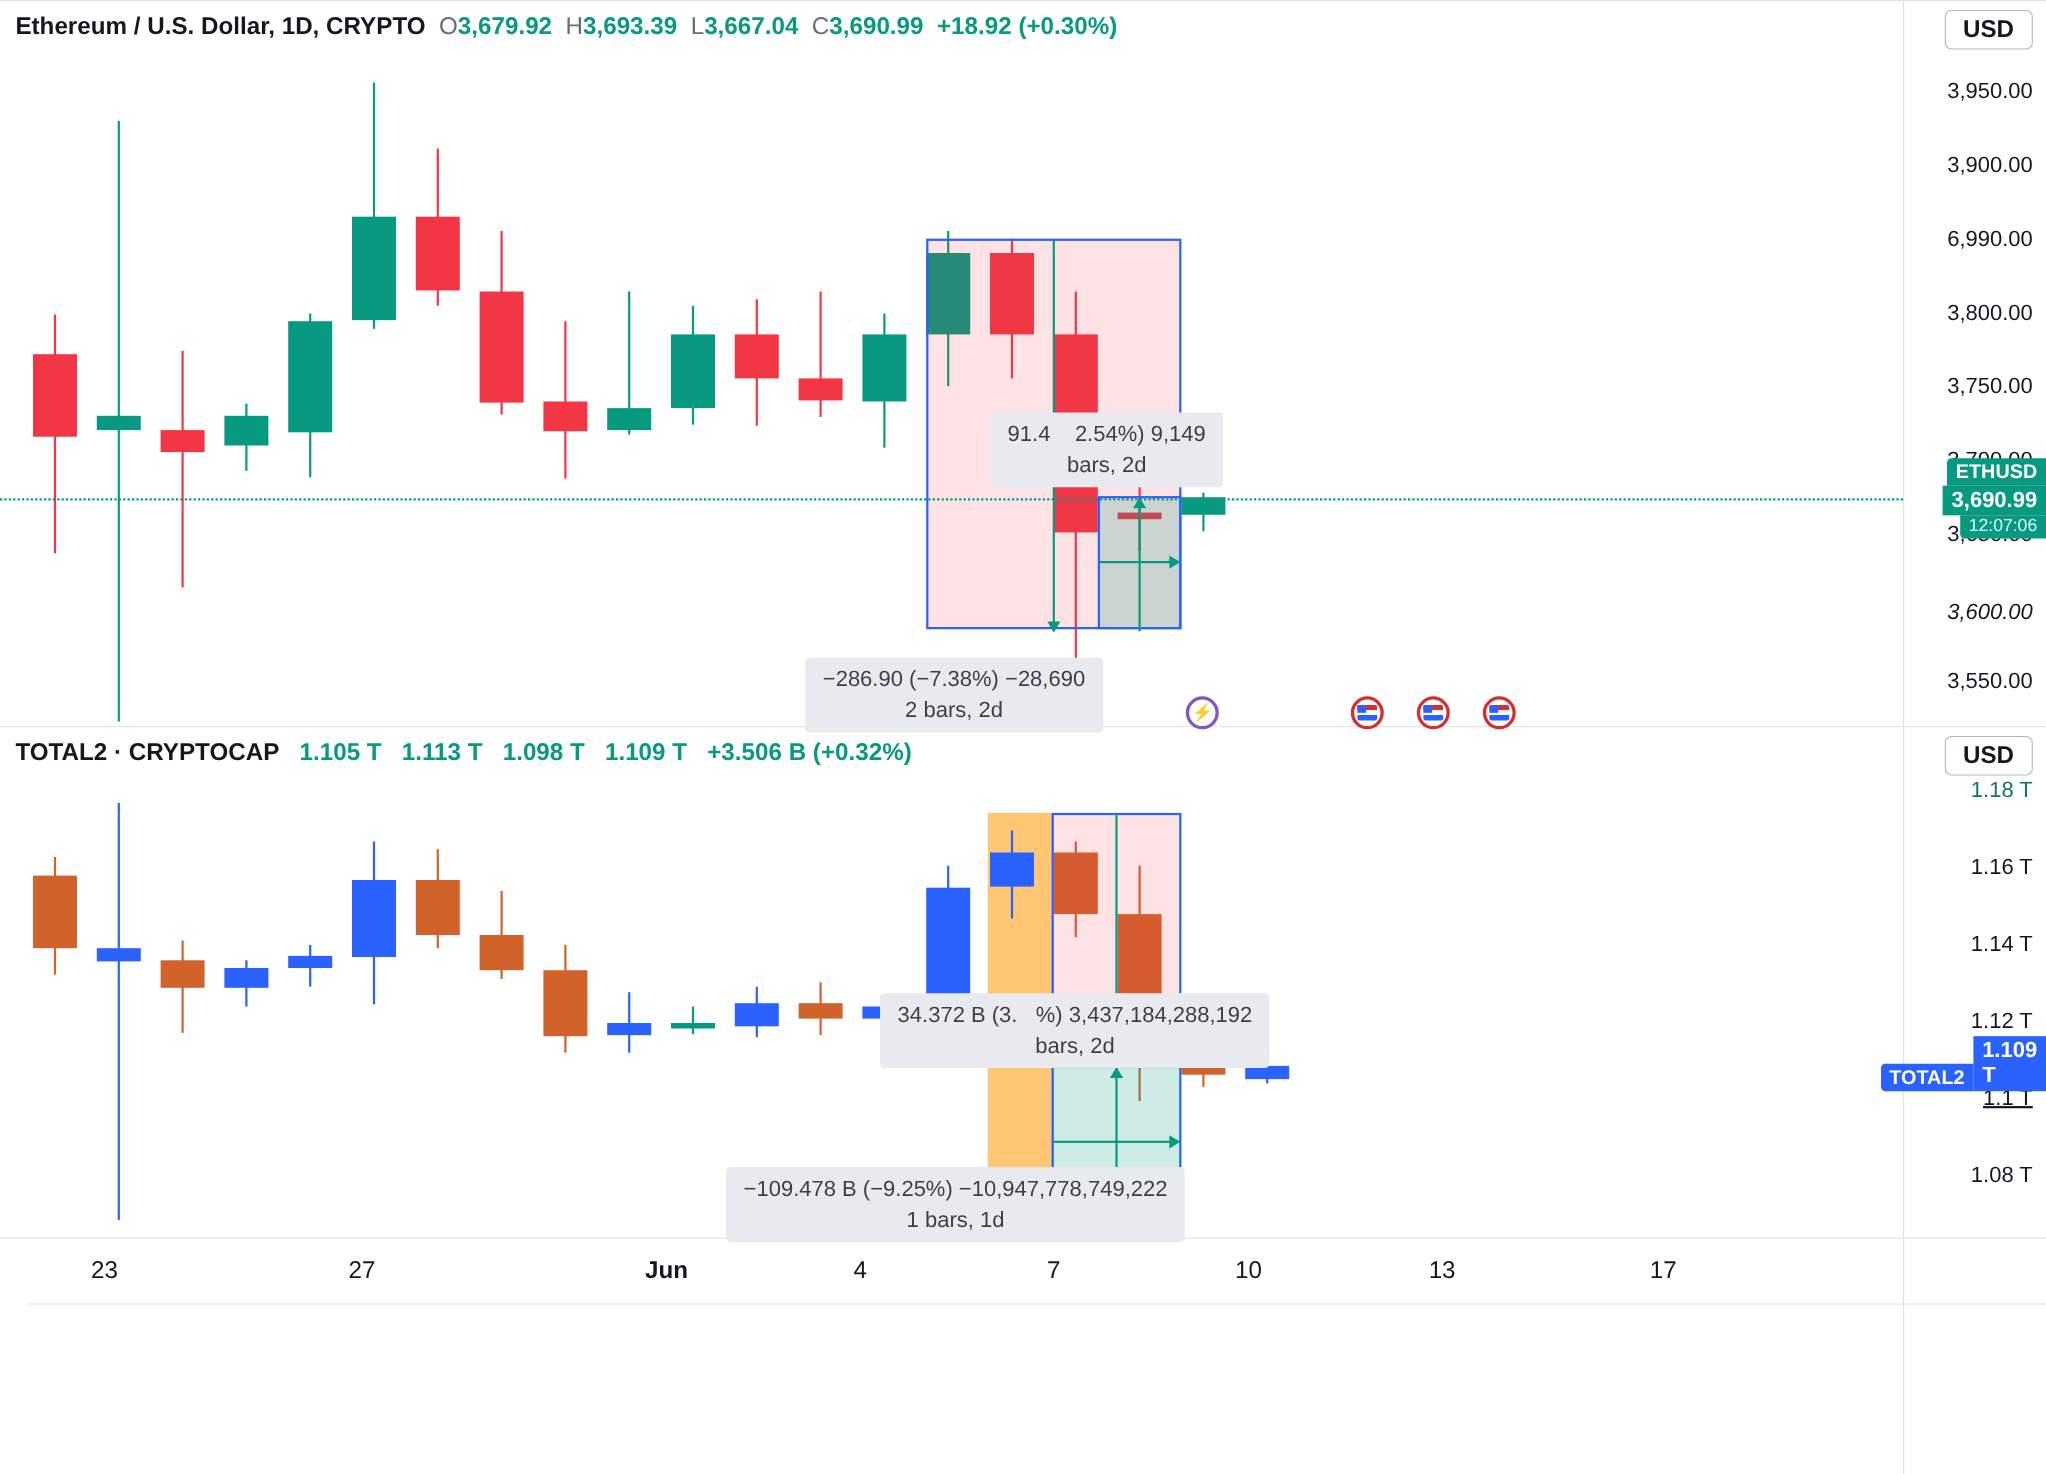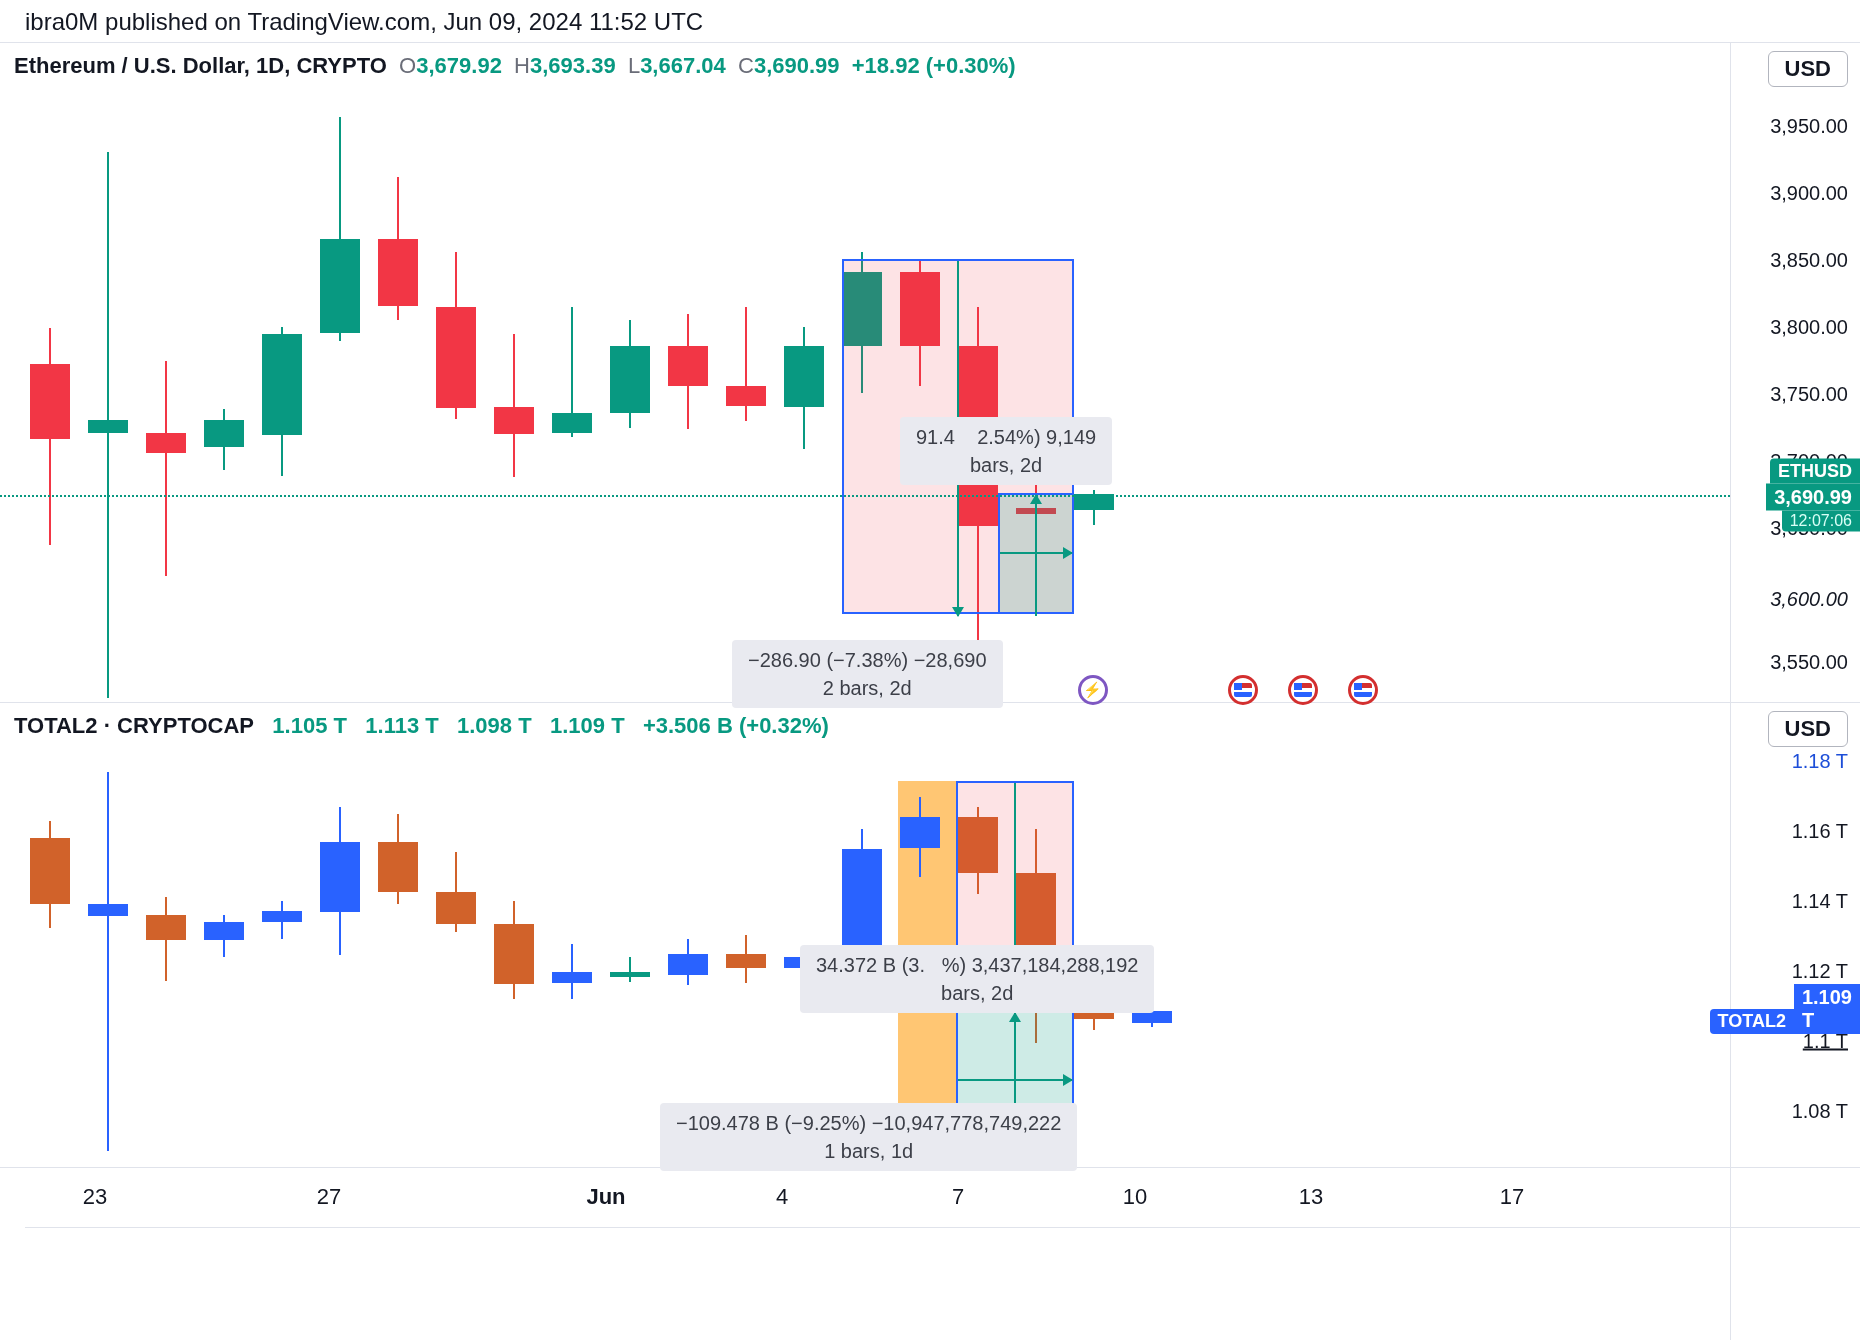--- a/index.html
+++ b/index.html
@@ -76,21 +76,20 @@
   .ttick { position: absolute; top: 16px; font-size: 22px; color: #131722; transform: translateX(-50%); }
   .ttick.bold { font-weight: 700; }
 
   .footer { padding: 18px 24px; font-size: 24px; font-weight: 700; display: flex; align-items: center; gap: 8px; }
   .tv-logo { font-family: Arial, sans-serif; font-weight: 900; font-size: 22px; letter-spacing: -2px; }
 </style>
 </head>
 <body>
 
 <div class="page">
-  <div class="publish-line">ibra0M published on TradingView.com, Jun 09, 2024 11:52 UTC</div>
 
   <div class="panes">
     <div class="chart-col">
 
       <div class="pane pane-top">
         <div class="legend">
           <span class="lbl">Ethereum / U.S. Dollar, 1D, CRYPTO</span>&nbsp;
           <span class="dim">O</span><span class="grn">3,679.92</span>&nbsp;
           <span class="dim">H</span><span class="grn">3,693.39</span>&nbsp;
           <span class="dim">L</span><span class="grn">3,667.04</span>&nbsp;
@@ -333,37 +332,37 @@
             <div class="ttick" style="left: 1487px;">17</div>
           </div>
       </div>
     </div>
 
     <div class="axis-col">
       <div class="axis-cell ax-top">
         <div class="ax-unit">USD</div>
         <div class="ylab" style="top:83px;">3,950.00</div>
         <div class="ylab" style="top:150px;">3,900.00</div>
-        <div class="ylab" style="top:217px;">3,850.00</div>
+        <div class="ylab" style="top:217px;">6,990.00</div>
         <div class="ylab" style="top:284px;">3,800.00</div>
         <div class="ylab" style="top:351px;">3,750.00</div>
         <div class="ylab" style="top:418px;">3,700.00</div>
         <div class="ylab" style="top:485px;">3,650.00</div>
         <div class="ylab" style="top:556px;font-style:italic;">3,600.00</div>
         <div class="ylab" style="top:619px;">3,550.00</div>
         <div class="price-tag" style="top:452px;">
           <span class="sym">ETHUSD</span>
           <span class="val">3,690.99</span>
           <span class="cd">12:07:06</span>
         </div>
       </div>
 
       <div class="axis-cell ax-bot">
         <div class="ax-unit">USD</div>
-        <div class="ylab" style="top:58px; color:#1d4ed8;">1.18 T</div>
+        <div class="ylab" style="top:58px; color:#0f766e;">1.18 T</div>
         <div class="ylab" style="top:128px;">1.16 T</div>
         <div class="ylab" style="top:198px;">1.14 T</div>
         <div class="ylab" style="top:268px;">1.12 T</div>
         <div class="ylab" style="top:338px;text-decoration:underline;">1.1 T</div>
         <div class="ylab" style="top:408px;">1.08 T</div>
         <div class="price-tag blue" style="top:306px; flex-direction:row;">
           <span class="sym" style="border-radius:4px 0 0 4px;">TOTAL2</span>
           <span class="val" style="border-radius:0;">1.109 T</span>
         </div>
       </div>

